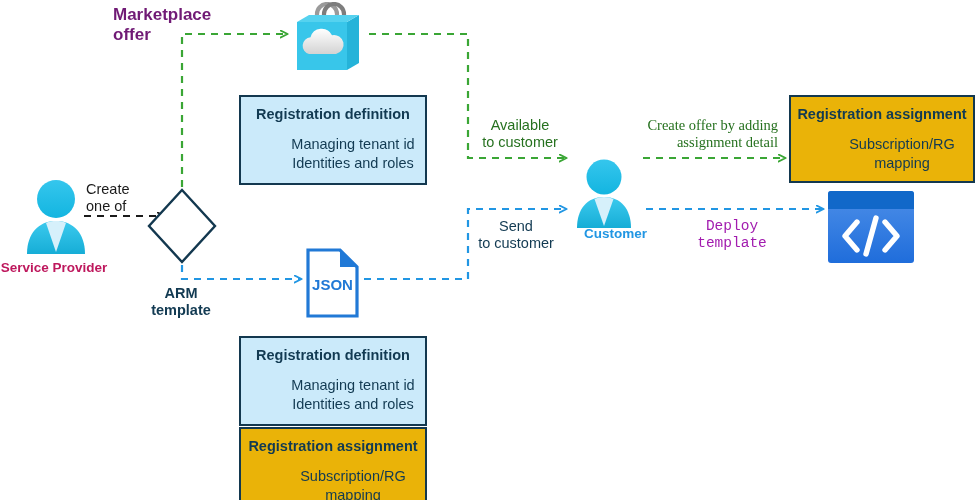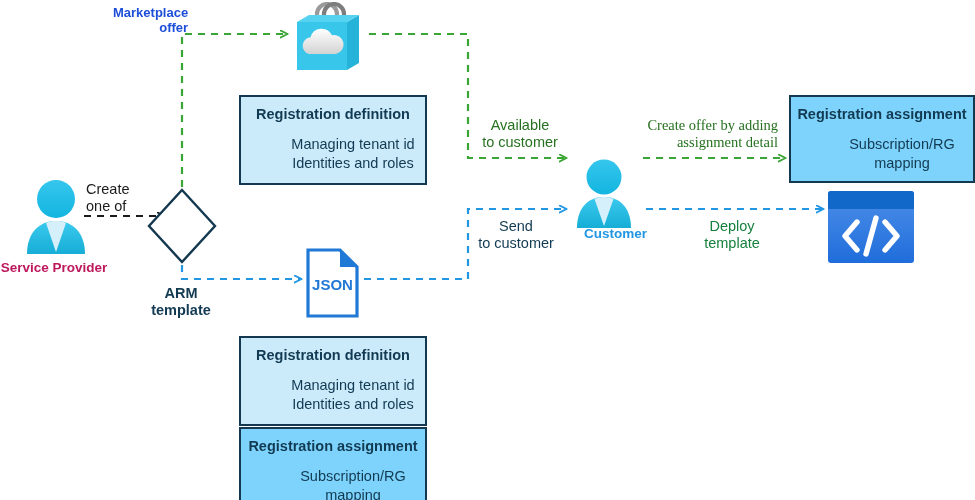--- a/index.html
+++ b/index.html
@@ -27,24 +27,24 @@
   }
 
   
   .lbl {
     position: absolute;
     line-height: 1.18;
     white-space: pre-line;
   }
   .lbl-marketplace {
     left: 113px; top: 5px;
-    font-size: 13px;
-    font-weight: bold;
-    color: #1d4ed8;
-    text-align: right;
+    font-size: 17px;
+    font-weight: bold;
+    color: #701a75;
+    text-align: left;
   }
   .lbl-create-one-of {
     left: 86px; top: 181px;
     font-size: 14.5px;
     color: #1b1b1b;
     text-align: left;
     width: 62px;
   }
   .lbl-arm {
     left: 147px; top: 285px;
@@ -73,22 +73,23 @@
     left: 470px; top: 218px;
     width: 92px;
     font-size: 14.5px;
     color: #123a52;
     text-align: center;
   }
   .lbl-deploy {
     left: 686px; top: 218px;
     width: 92px;
     font-size: 14.5px;
-    color: #15803d;
-    text-align: center;
+    color: #a21caf;
+    text-align: center;
+    font-family: Liberation Mono, monospace;
   }
   .lbl-service-provider {
     left: 0px; top: 260px;
     width: 108px;
     font-size: 13.5px;
     font-weight: bold;
     color: #be185d;
     text-align: center;
   }
   .lbl-customer {
@@ -103,21 +104,21 @@
   
   .card {
     position: absolute;
     border: 2px solid #13384f;
     box-sizing: border-box;
     text-align: center;
     color: #123a52;
     margin-top: 16px;
   }
   .card-def  { background: #cbeafa; }
-  .card-asgn { background: #7dd3fc; }
+  .card-asgn { background: #eab308; }
   .card-title {
     font-size: 14.5px;
     font-weight: bold;
     margin-top: 9px;
     line-height: 1.2;
   }
   .card-body {
     font-size: 14.5px;
     margin-top: 12px;
     line-height: 1.25;

